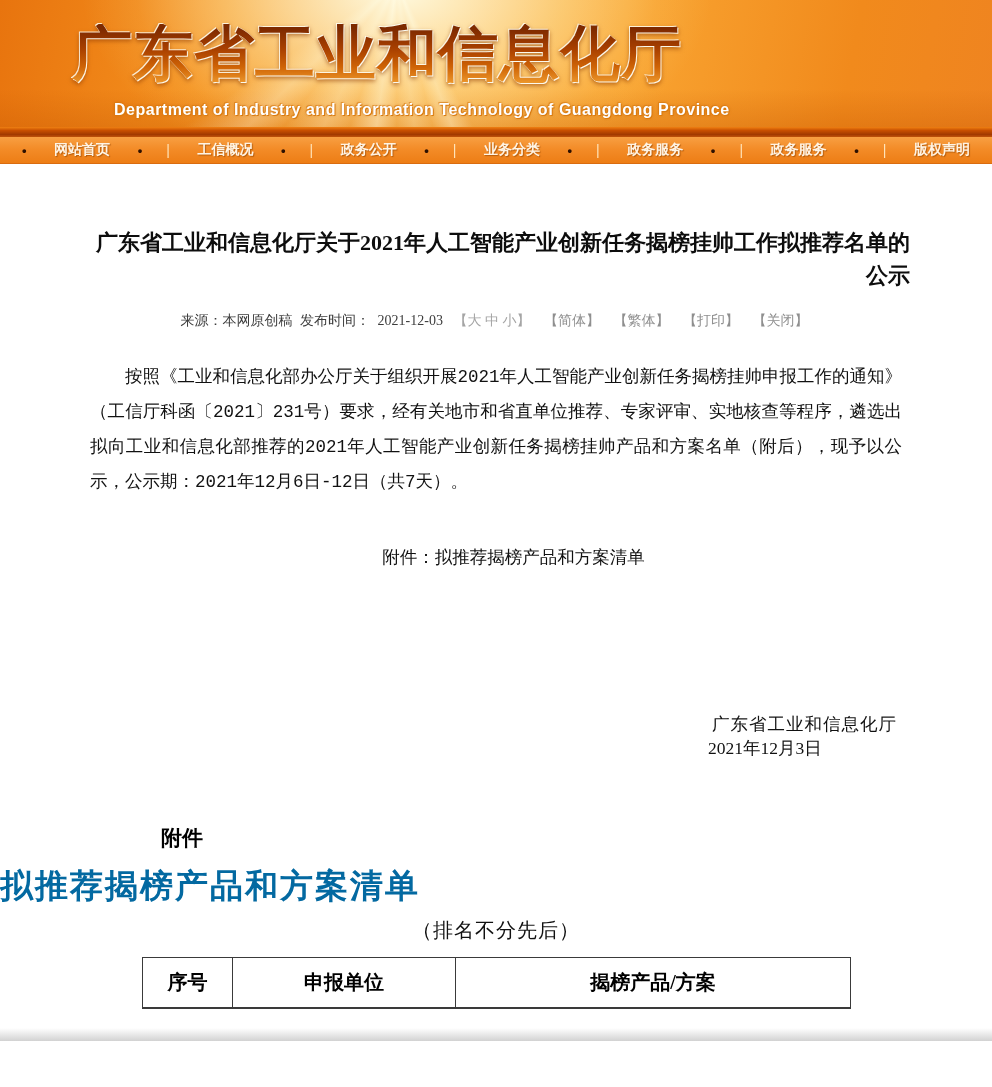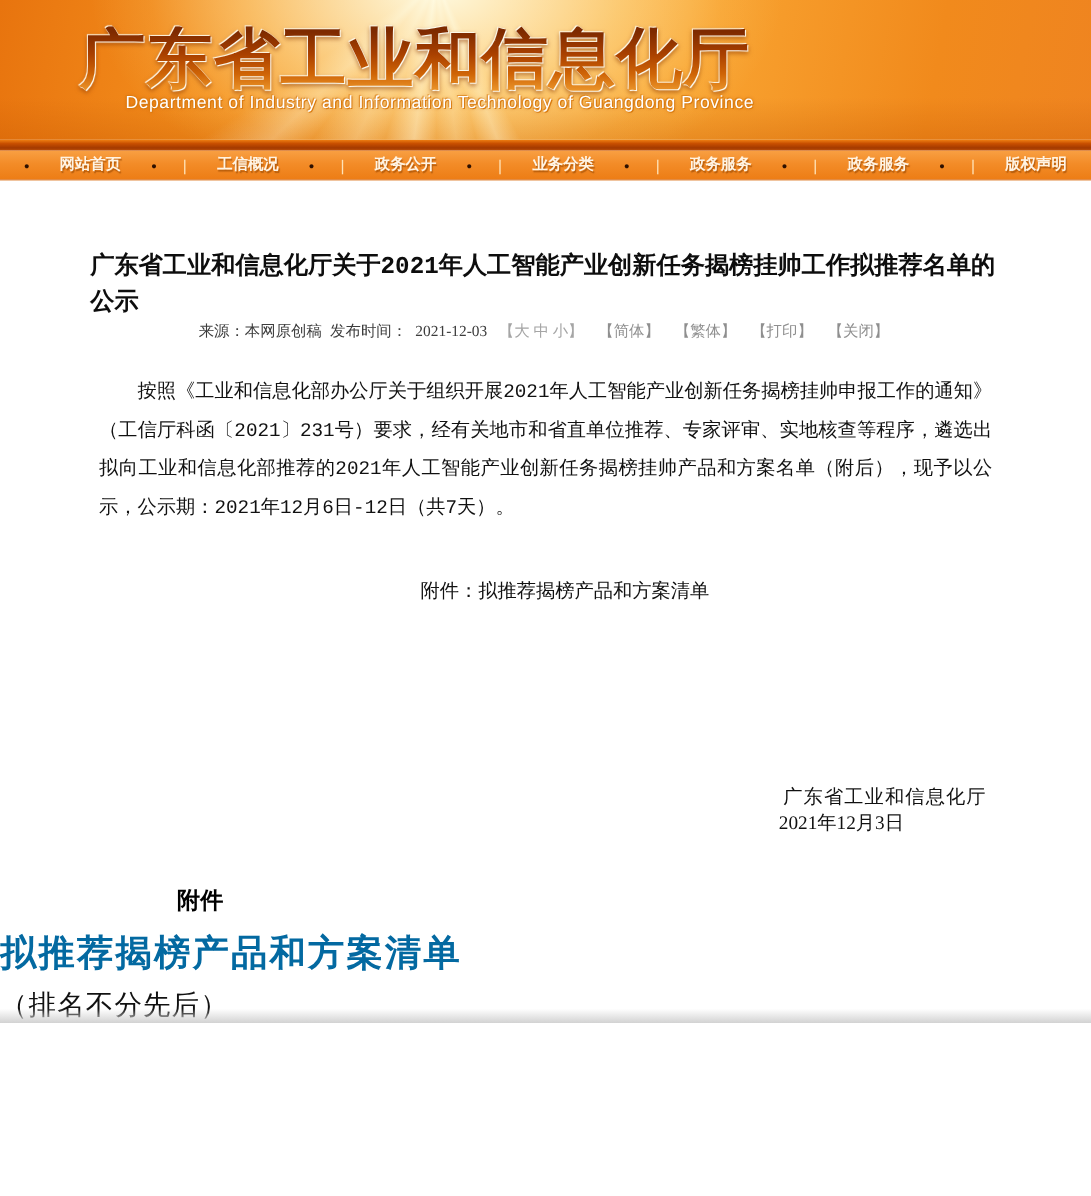--- a/index.html
+++ b/index.html
@@ -1,40 +1,40 @@
 <!DOCTYPE html>
 <html><head>
 <meta charset="utf-8">
 <style>
   * { margin:0; padding:0; box-sizing:border-box; }
   html,body { background:#ffffff; }
   body { font-family:"Liberation Serif","DejaVu Serif",serif; }
-  .page { position:relative; width:992px; height:930px; margin:0 auto; background:#fff; overflow:hidden; }
+  .page { position:relative; width:992px; height:1041px; margin:0 auto; background:#fff; overflow:hidden; }
 
   
   .banner {
     position:relative; width:992px; height:127px; overflow:hidden;
     background:
       radial-gradient(ellipse 420px 260px at 40% -8%, rgba(255,255,235,0.95), rgba(255,244,190,0.45) 40%, rgba(255,230,150,0.12) 62%, transparent 75%),
       conic-gradient(from 152deg at 40% -14%, transparent 0deg, rgba(255,255,240,0.38) 7deg, transparent 14deg, rgba(255,255,235,0.22) 21deg, transparent 28deg, rgba(255,255,240,0.45) 36deg, transparent 46deg, rgba(255,255,235,0.25) 55deg, transparent 66deg, rgba(255,255,240,0.30) 74deg, transparent 84deg),
       linear-gradient(to top, rgba(196,86,0,0.30), rgba(196,86,0,0) 30%),
       linear-gradient(100deg, #e8740e 0%, #f5921f 22%, #fbab38 45%, #f9a532 62%, #f18a1c 85%, #ef8420 100%);
   }
   .banner-title {
     position:absolute; left:72px; top:24px;
     font-family:"Liberation Sans","DejaVu Sans",sans-serif;
     font-size:60px; font-weight:bold; letter-spacing:1px; line-height:1;
     background:linear-gradient(to bottom, #7e2a00 8%, #a94000 42%, #cf6406 72%, #ee9a2e 100%);
     -webkit-background-clip:text; background-clip:text; color:transparent;
     filter:drop-shadow(1px 1px 0 rgba(255,255,245,0.95)) drop-shadow(-1px -1px 0 rgba(255,255,245,0.85)) drop-shadow(0 2px 2px rgba(140,55,0,0.55));
   }
   .banner-sub {
-    position:absolute; left:114px; top:85px;
+    position:absolute; left:114px; top:101px;
     font-family:"Liberation Sans","DejaVu Sans",sans-serif;
-    font-size:16px; font-weight:normal; color:#ffffff; letter-spacing:0.5px;
+    font-size:16px; font-weight:bold; color:#ffffff; letter-spacing:0.5px;
     text-shadow:1px 1px 0 #d97b10, -1px -1px 0 rgba(217,123,16,0.6), 0 0 3px rgba(190,90,0,0.8);
   }
   .banner-strip { width:992px; height:10px; background:linear-gradient(to bottom, #ef8012, #c84f00 35%, #a33a00 75%, #c0520a); }
 
   
   .navbar {
     position:relative; width:992px; height:27px;
     background:linear-gradient(to bottom, #f89f42 0%, #f38c28 45%, #ed7d15 100%);
     border-bottom:1px solid #d96c10;
     display:flex; align-items:center; justify-content:space-between;
@@ -43,45 +43,45 @@
     font-size:14px; font-weight:bold;
   }
   .nav-link { color:#fff4e4; text-decoration:none; text-shadow:1px 1px 1px rgba(150,70,0,0.65); cursor:pointer; }
   .nav-dot { color:#2e1000; font-size:13px; }
   .nav-sep { display:flex; align-items:center; gap:24px; }
   .nav-pipe { color:#ffe3b8; font-weight:normal; }
 
   
   .doc-title {
     margin:62px auto 0; max-width:828px;
-    font-family:Liberation Mono, monospace;
+    font-family:Liberation Serif, serif;
     font-size:22px; font-weight:bold; color:#0d0d0d;
-    text-align:left; line-height:33px;
+    text-align:right; line-height:33px;
   }
-  .meta { text-align:center; font-size:14px; color:#3c3c3c; }
+  .meta { margin-top:20px; text-align:center; font-size:14px; color:#3c3c3c; }
   .meta span { margin:0 2px; }
   .meta .m-link { color:#8f8f8f; text-decoration:none; cursor:pointer; margin:0 5px; }
   .meta .m-size { color:#a5a5a5; }
 
   .body-text {
     margin:30px 90px 0; font-size:17.5px; color:#111;
     line-height:35px; text-align:justify; text-indent:2em;font-family:Liberation Mono, monospace;
   }
   .body-text + .body-text { margin-top:12px; }
   .attach-note { margin:42px 90px 0; font-size:17.5px; color:#111; line-height:30px; text-indent:2em;text-align:center; }
 
   .signature { position:absolute; left:712px; top:712px; font-size:17.5px; color:#111; }
   .sig-dept { letter-spacing:1px; }
   .sig-date { margin-left:-4px; }
 
   
   .attach-label { margin:252px 0 0 145px; font-size:21px; font-weight:bold; color:#000;
     font-family:"Liberation Sans","DejaVu Sans",sans-serif;padding-left:16px; }
   .attach-title { margin-top:12px; text-align:left; font-size:33px; font-weight:bold; color:#0369a1; letter-spacing:2px; }
-  .attach-sub { margin-top:8px; font-size:25px; color:#111; letter-spacing:1px; }
+  .attach-sub { margin-top:8px; text-align:center; font-size:20px; color:#111; letter-spacing:1px; }
 
   .attach-table { margin:13px 0 0 142px; width:708px; border-collapse:collapse; table-layout:fixed; }
   .attach-table col.c1 { width:90px; }
   .attach-table col.c2 { width:223px; }
   .attach-table col.c3 { width:395px; }
   .attach-table th {
     border:1px solid #3a3a3a; border-bottom:2px solid #3a3a3a;
     height:50px; font-size:20px; font-weight:bold; color:#000; text-align:center;
   }
 

